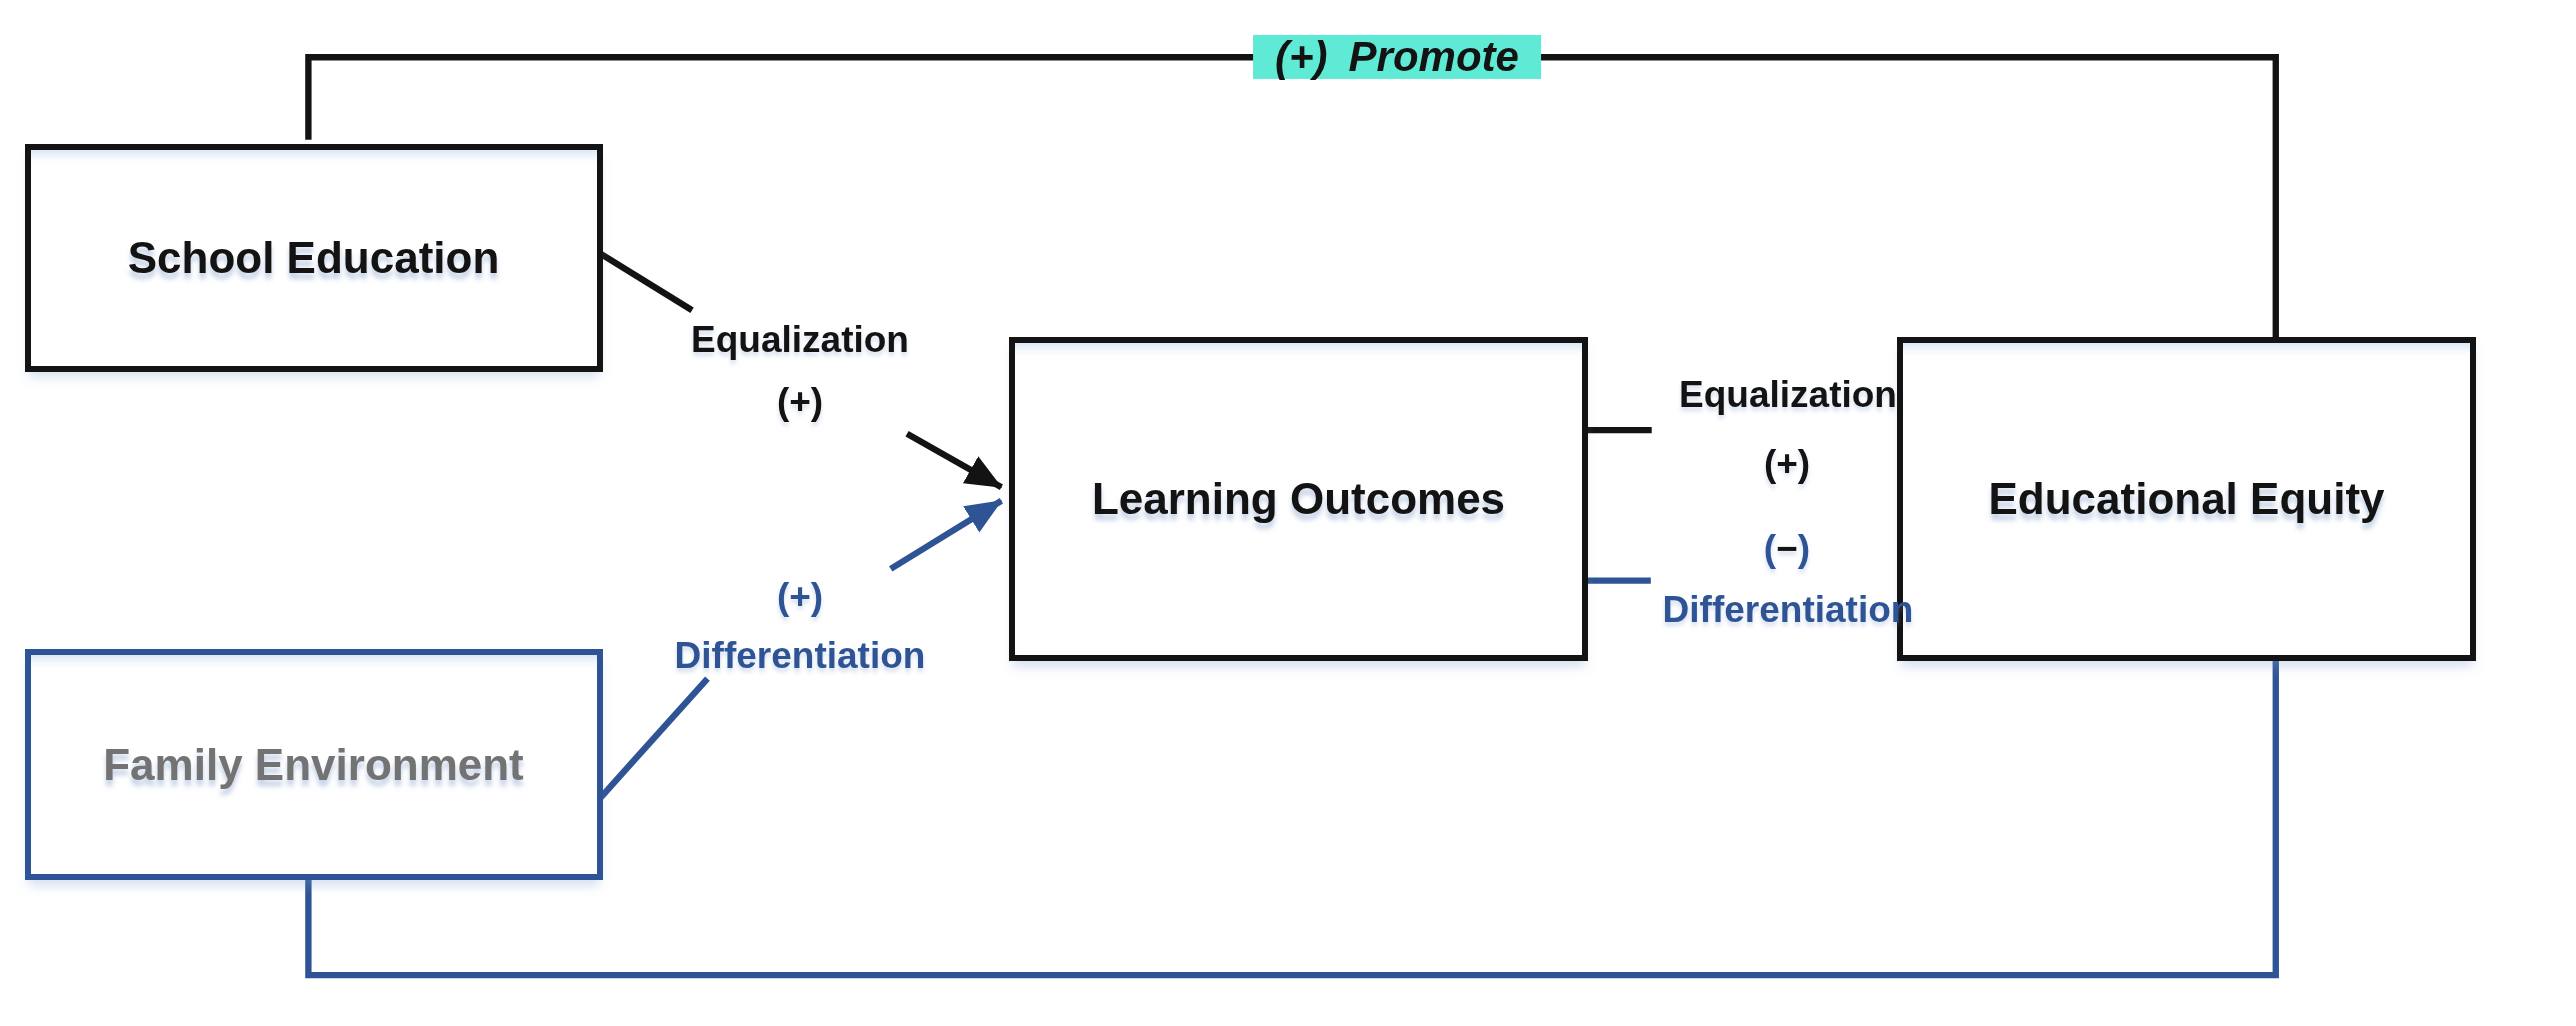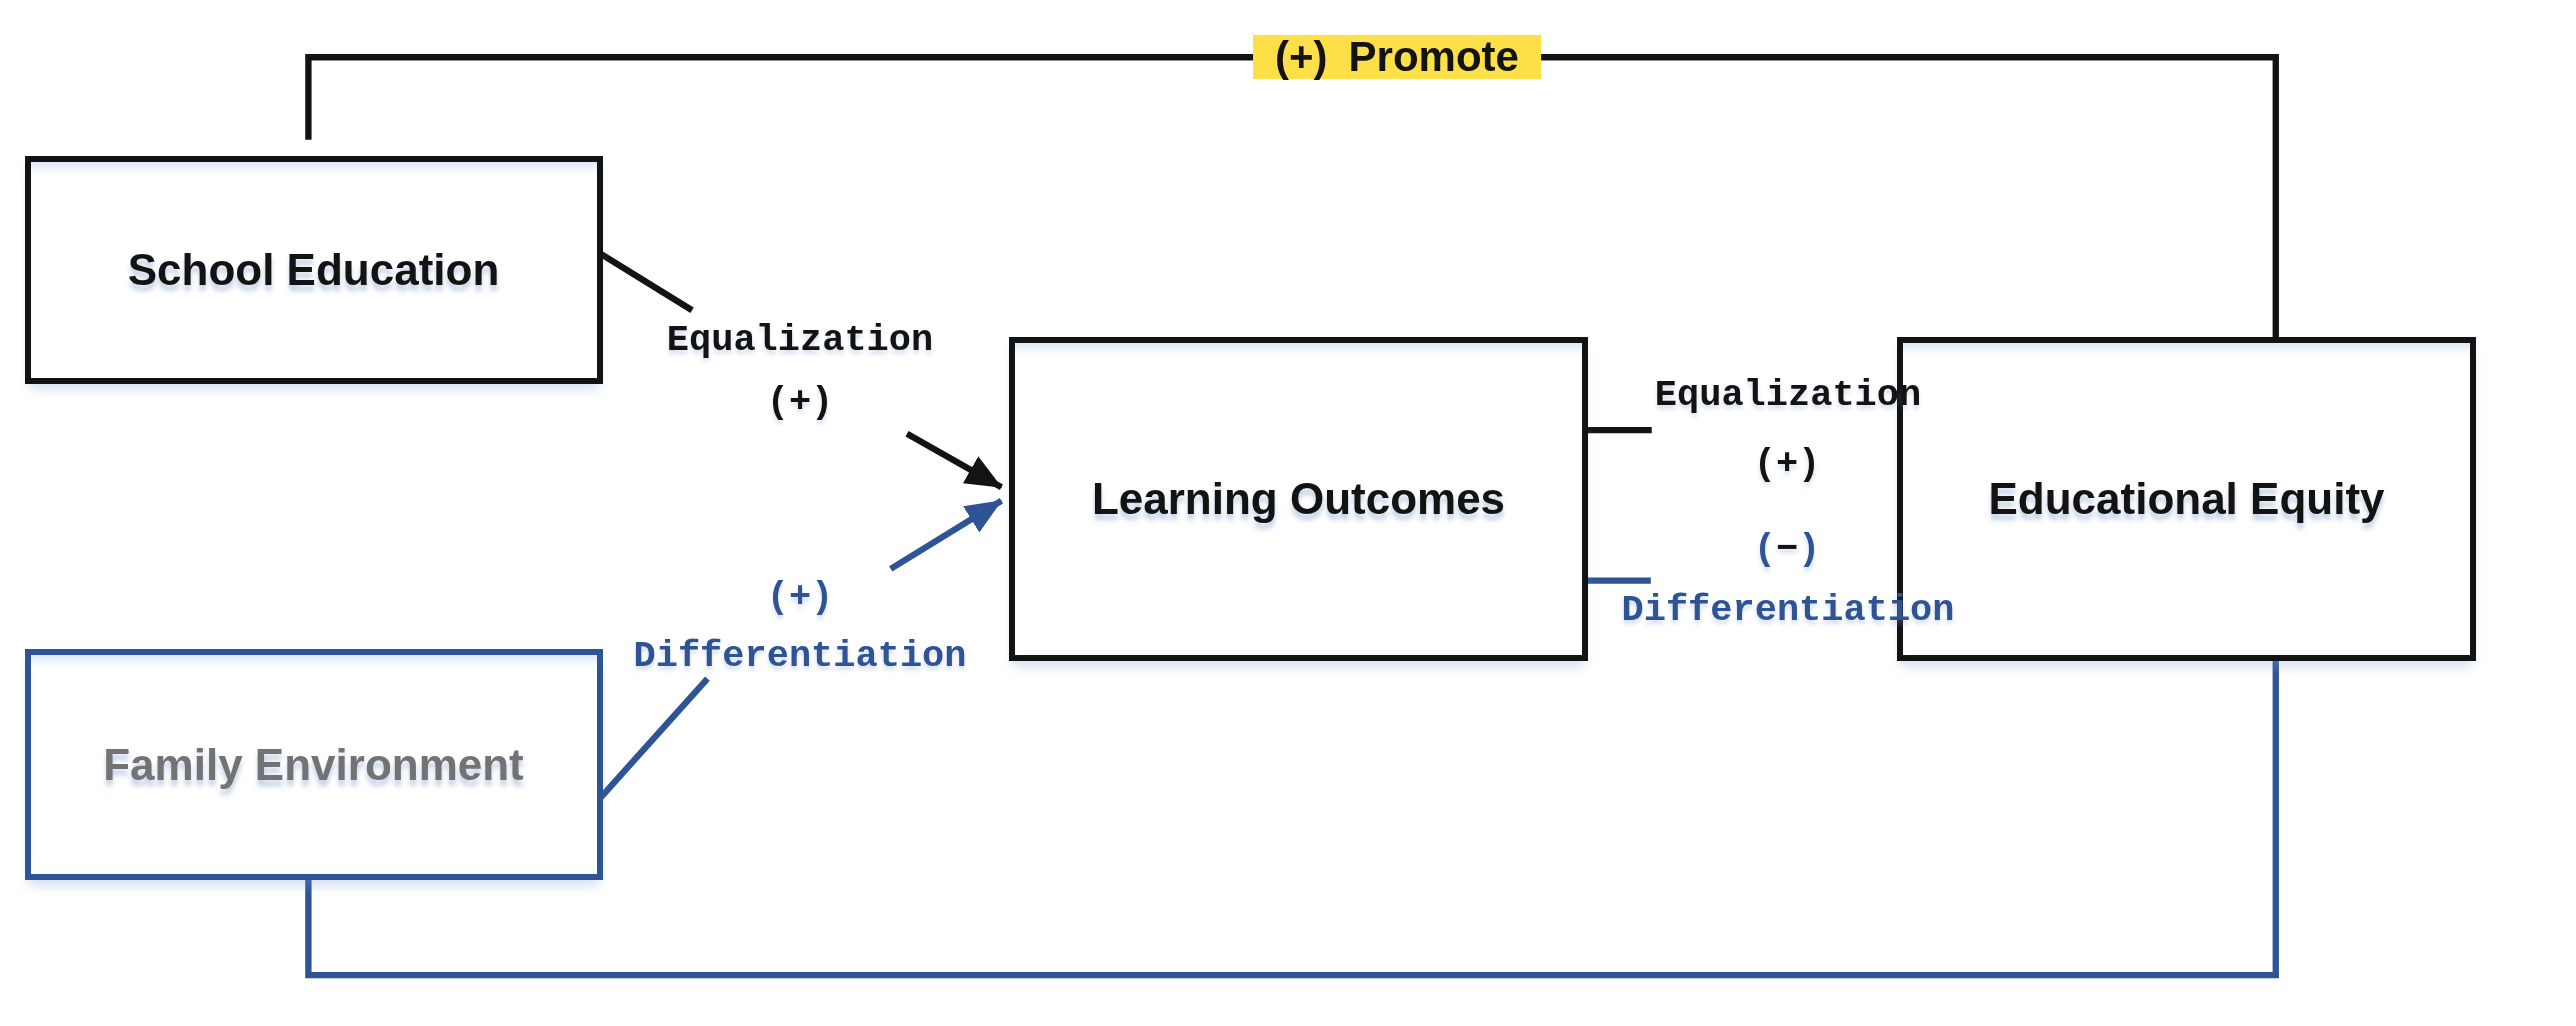--- a/index.html
+++ b/index.html
@@ -20,25 +20,25 @@
     text-shadow: 0 6.3px 5.4px rgba(120,150,200,.45);
     white-space:nowrap;
   }
   .node.black{border:6.3px solid #131313;color:#131313;}
   .node.blue{border:6.3px solid #2F5496;color:#737373;text-align:right;}
   .lbl{
     position:absolute;transform:translate(-50%,-50%);
     font-weight:bold;white-space:nowrap;line-height:1.05;
     text-shadow: 0 4.5px 4.5px rgba(120,150,200,.30);
   }
-  .mid{font-size:37px;font-family:Liberation Mono, monospace;}
+  .mid{font-size:37px;}
   .big{font-size:42px;}
   .black-t{color:#131313;}
   .blue-t{color:#2F5496;}
-  .gapbg{background:#fde047;padding:0 22px;text-shadow:none;}
+  .gapbg{background:#5eead4;padding:0 22px;text-shadow:none;font-style:italic;}
   .minus-dark{color:#131313;}
   .word-gap{margin-left:0.5em;}
 </style>
 </head>
 <body>
 
 <div id="canvas">
 
   <svg id="wires" viewBox="0 0 2840 1132">
     <defs>
@@ -62,21 +62,21 @@
 
     <line x1="982" y1="627" x2="1104" y2="552" stroke="#2F5496" stroke-width="7" marker-end="url(#arrow-blue)"></line>
 
     <line x1="1737" y1="474" x2="1821" y2="474" stroke="#131313" stroke-width="7"></line>
     <line x1="2120" y1="474" x2="2192" y2="474" stroke="#131313" stroke-width="7" marker-end="url(#arrow-black)"></line>
 
     <line x1="1737" y1="640" x2="1820" y2="640" stroke="#2F5496" stroke-width="7"></line>
     <line x1="2127" y1="640" x2="2192" y2="640" stroke="#2F5496" stroke-width="7" marker-end="url(#arrow-blue)"></line>
   </svg>
 
-  <div class="node black" style="left:24.5px;top:156px;width:566px;height:216px;">
+  <div class="node black" style="left:24.5px;top:144px;width:566px;height:216px;">
     <span>School Education</span>
   </div>
 
   <div class="node blue" style="left:24.5px;top:649px;width:566px;height:219px;">
     <span>Family Environment</span>
   </div>
 
   <div class="node black" style="left:1009px;top:337px;width:567px;height:312px;text-align:center;">
     <span>Learning Outcomes</span>
   </div>

